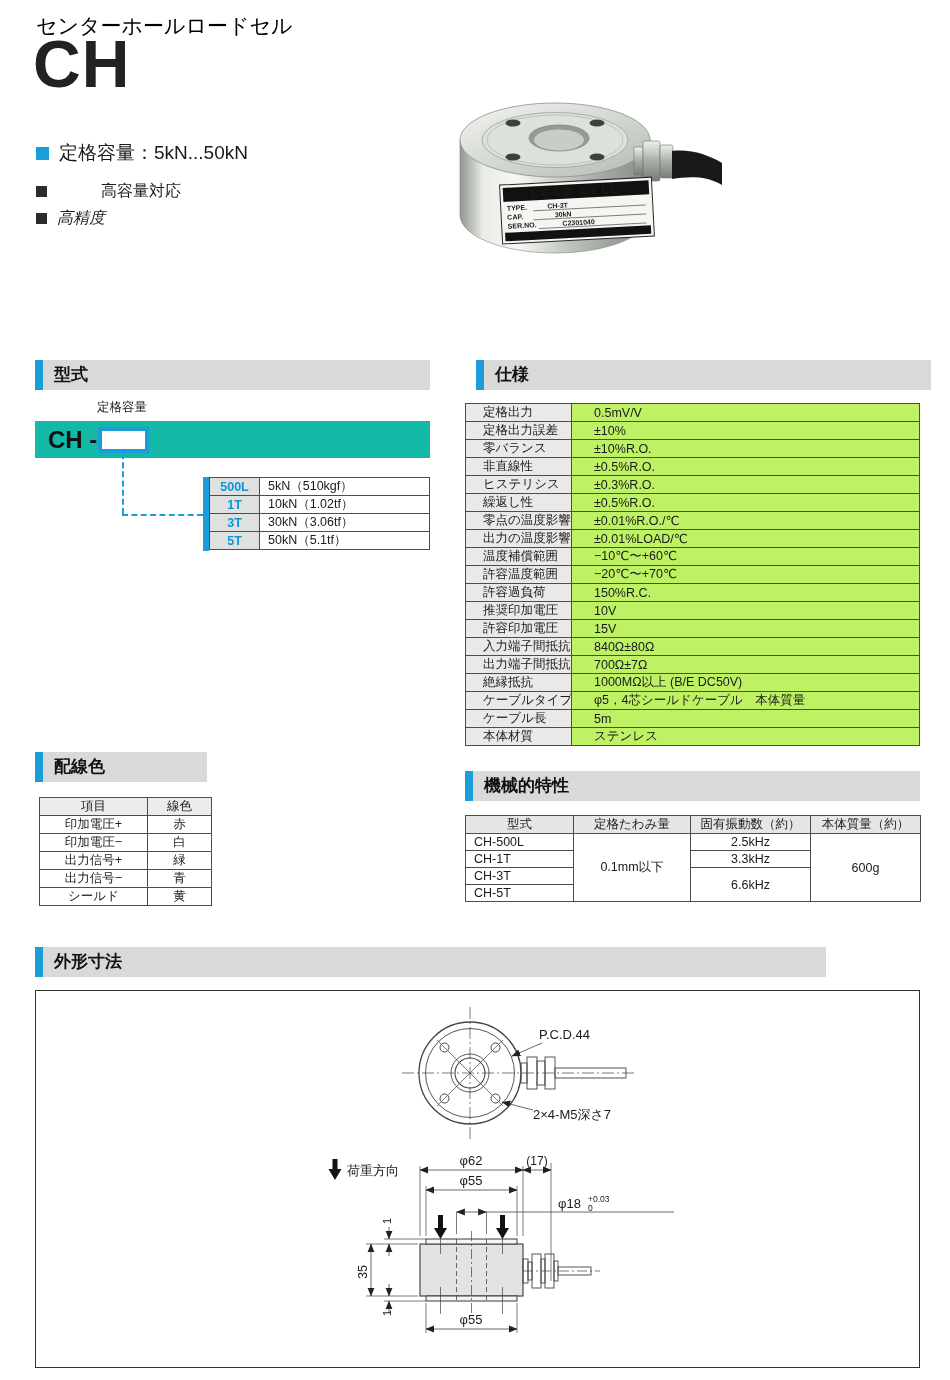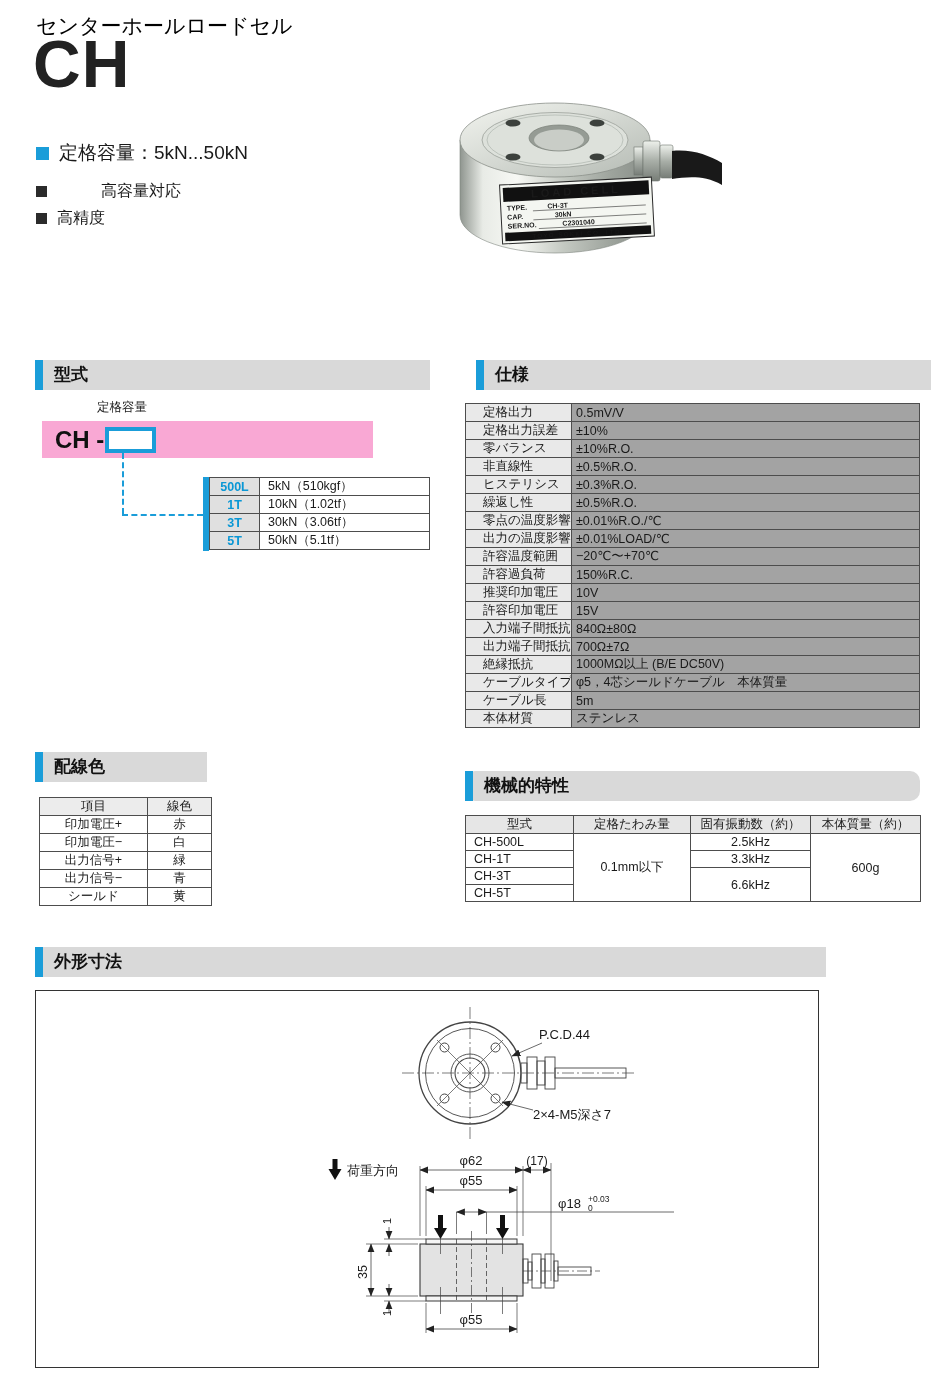--- a/index.html
+++ b/index.html
@@ -8,40 +8,40 @@
   .page { position:relative; width:950px; height:1380px; background:#fff; overflow:hidden; }
 
   
   .subtitle { position:absolute; left:36px; top:12px; font-size:21px; color:#000000; }
   .big-title { position:absolute; left:33px; top:26px; font-size:66px; font-weight:bold; letter-spacing:1px; color:#222; }
   .feature { position:absolute; left:36px; display:flex; align-items:center; }
   .feature .sq { display:inline-block; flex:0 0 auto; }
   .f1 { top:140px; font-size:19px; }
   .f1 .sq { width:13px; height:13px; background:#1a9dd9; margin-right:10px; }
   .f2 { top:181px; font-size:16px;gap:44px; }
-  .f3 { top:208px; font-size:16px; }
+  .f3 { top:208px; font-size:16px;font-style:italic; }
   .f2 .sq,.f3 .sq { width:11px; height:11px; background:#2b2b2b; margin-right:10px; }
 
   
   .sec { position:absolute; height:30px; background:#d9d9d9; }
   .sec .accent { position:absolute; left:0; top:0; width:8px; height:30px; background:#1a9dd9; }
   .sec .t { position:absolute; left:19px; top:0; line-height:30px; font-size:17px; font-weight:bold; color:#111; }
 
   
   table { border-collapse:collapse; table-layout:fixed; font-size:12.5px; color:#1a1a1a; }
   td,th { border:1px solid #4d4d4d; height:17px; overflow:hidden; white-space:nowrap; font-weight:normal; }
 
   
   .spec-table { position:absolute; left:465px; top:403px; width:455px; }
   .spec-table td.l { background:#e9e9e9; width:106px; padding-left:17px; }
-  .spec-table td.v { background:#a3a3a3; padding-left:4px; }
+  .spec-table td.v { background:#bef264; padding-left:22px; }
 
   
   .cap-label { position:absolute; left:97px; top:399px; font-size:12.5px; }
-  .ch-bar { position:absolute; left:42px; top:421px; width:331px; height:37px; background:#f9a8d4; }
+  .ch-bar { position:absolute; left:35px; top:421px; width:395px; height:37px; background:#14b8a6; }
   .ch-prefix { position:absolute; left:13px; top:0; line-height:37px; font-size:24px; font-weight:bold; color:#111; }
   .ch-box { position:absolute; left:63px; top:6px; width:51px; height:26px; background:#fff; border:4px solid #1a9dd9; }
   .dash-v { position:absolute; left:122px; top:453px; height:61px; border-left:2px dashed #1a9dd9; }
   .dash-h { position:absolute; left:122px; top:514px; width:81px; border-top:2px dashed #1a9dd9; }
   .model-bluebar { position:absolute; left:203px; top:477px; width:6px; height:74px; background:#1a9dd9; }
   .model-table { position:absolute; left:209px; top:477px; width:221px; }
   .model-table td.c { width:50px; background:#e0e0e0; color:#0a97d5; font-weight:bold; text-align:center; }
   .model-table td.v { background:#fff; padding-left:8px; }
 
   
@@ -52,21 +52,21 @@
 
   
   .mech-table { position:absolute; left:465px; top:815px; width:455px; }
   .mech-table td { text-align:center; }
   .mech-table .hd { background:#e6e6e6; }
   .mech-table td.m { text-align:left; padding-left:8px; }
   .mech-table col.c1 { width:108px; } .mech-table col.c2 { width:117px; }
   .mech-table col.c3 { width:120px; } .mech-table col.c4 { width:110px; }
 
   
-  .draw-box { position:absolute; left:35px; top:990px; width:784px; height:378px; border:1px solid #333; background:#fff; }
+  .draw-box { position:absolute; left:35px; top:990px; width:885px; height:378px; border:1px solid #333; background:#fff; }
   svg text { font-family:"Liberation Sans","DejaVu Sans",sans-serif; fill:#1a1a1a; }
 
   .photo { position:absolute; left:448px; top:83px; width:282px; height:180px; }
 </style>
 </head>
 <body>
 
 <div class="page">
 
   <div class="subtitle">センターホールロードセル</div>
@@ -206,20 +206,24 @@
         </tr>
     <tr>
           <td class="l">零点の温度影響</td>
           <td class="v">±0.01%R.O./℃</td>
         </tr>
     <tr>
           <td class="l">出力の温度影響</td>
           <td class="v">±0.01%LOAD/℃</td>
         </tr>
     <tr>
+          <td class="l">温度補償範囲</td>
+          <td class="v">−10℃〜+60℃</td>
+        </tr>
+    <tr>
           <td class="l">許容温度範囲</td>
           <td class="v">−20℃〜+70℃</td>
         </tr>
     <tr>
           <td class="l">許容過負荷</td>
           <td class="v">150%R.C.</td>
         </tr>
     <tr>
           <td class="l">推奨印加電圧</td>
           <td class="v">10V</td>
@@ -281,21 +285,21 @@
           <td class="i">出力信号−</td>
         <td>青</td>
         </tr>
     <tr>
           <td class="i">シールド</td>
         <td>黄</td>
         </tr>
   </tbody>
     </table>
 
-  <div class="sec" style="left:465px; top:771px; width:455px;border-radius:10px;">
+  <div class="sec" style="left:465px; top:771px; width:455px;">
     <div class="accent"></div>
     <div class="t">機械的特性</div>
   </div>
   <table class="mech-table">
     <colgroup>
         <col class="c1">
         <col class="c2">
         <col class="c3">
         <col class="c4">
       </colgroup>

